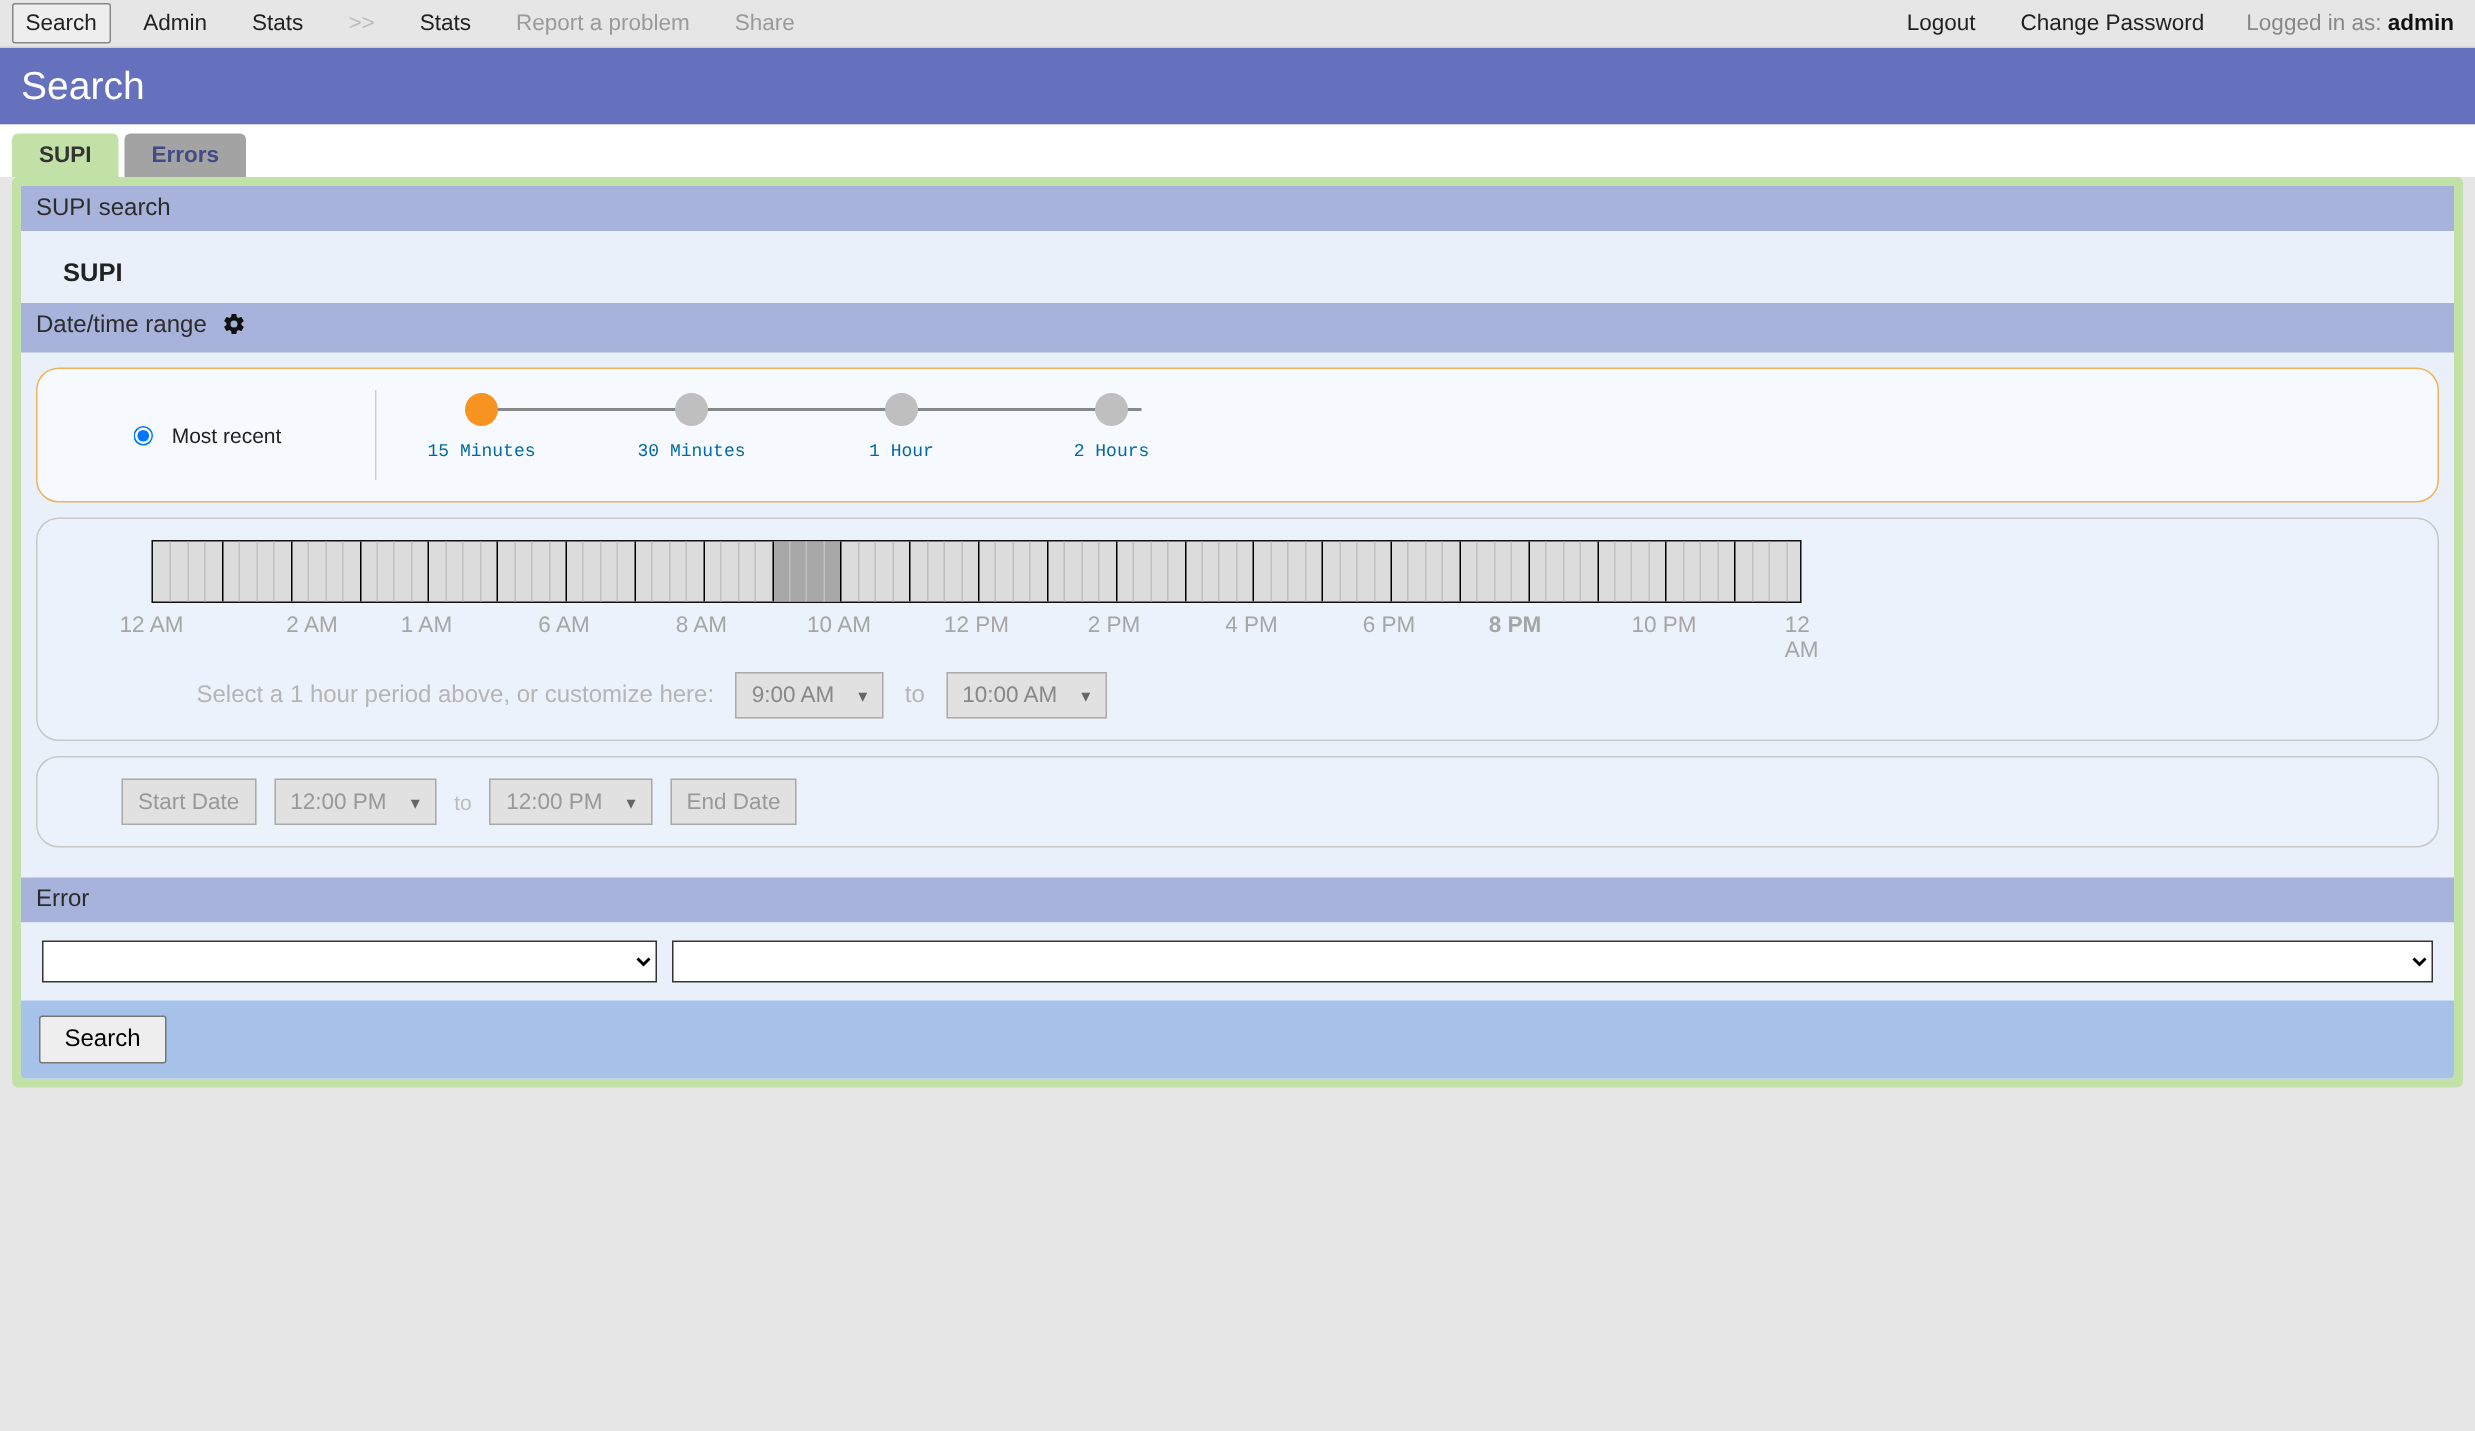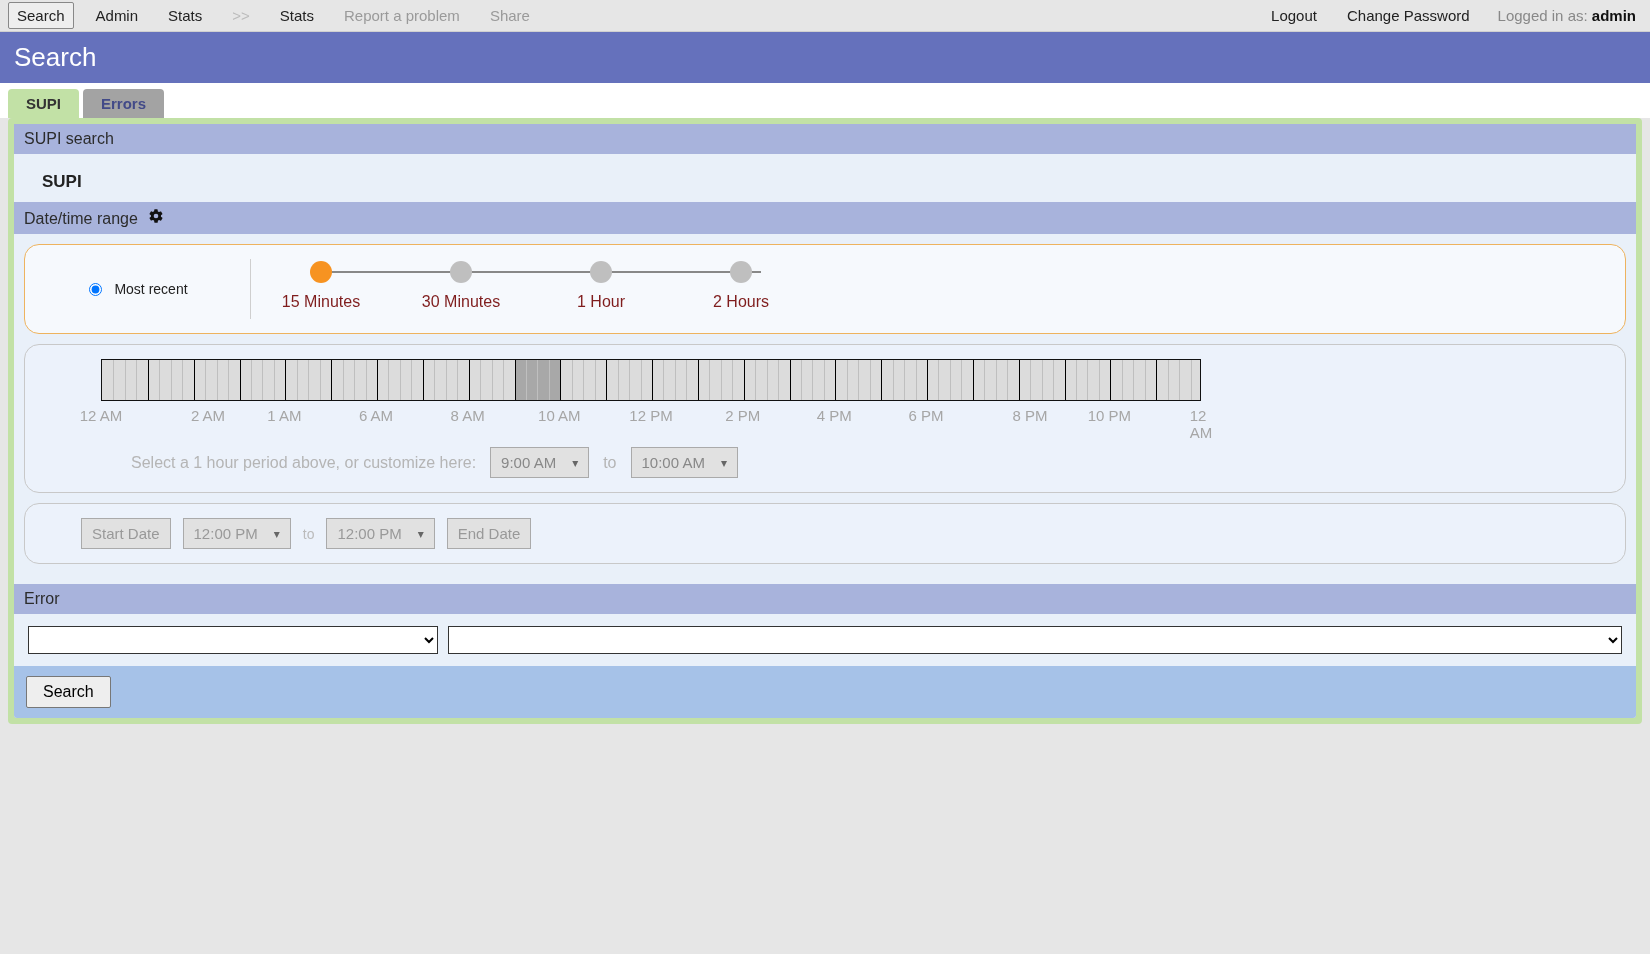--- a/index.html
+++ b/index.html
@@ -66,21 +66,21 @@
   }
   .inner { background: #e9f0f9; border-radius: 3px; }
 
   
   .section-header {
     background: #a8b3dc;
     color: #2c2c2c;
     padding: 6px 10px;
     font-size: 16px;
     display: flex;
-    align-items: flex-end;
+    align-items: flex-start;
     gap: 10px;
   }
   .gear-icon svg { fill: #111; }
 
   
   .supi-body {
     padding: 18px 16px 10px 28px;
     display: flex;
     align-items: flex-start;
     gap: 30px;
@@ -131,21 +131,21 @@
   .mr-track {
     position: absolute; top: 12px; left: 30px; right: 0; width: 440px;
     height: 0; border-top: 2px solid #888;
   }
   .mr-node {
     position: absolute; top: 2px;
     width: 22px; height: 22px; border-radius: 50%;
     background: #bfbfbf;
   }
   .mr-node.active { background: #f79321; }
-  .mr-label { position: absolute; top: 34px; font-size: 16px; color: #7f1d1d; transform: translateX(-50%); white-space: nowrap; }
+  .mr-label { position: absolute; top: 34px; font-size: 12px; color: #0369a1; transform: translateX(-50%); white-space: nowrap; font-family: Liberation Mono, monospace; }
 
   
   .timeline-wrap { width: 100%; }
   .timeline {
     position: relative;
     border: 1px solid #111;
     height: 42px;
     width: 1100px;
     background: #dcdcdc;
     margin-left: 20px;
@@ -383,21 +383,21 @@
                 <span style="left: 0px;">12 AM</span>
                 <span style="left: 107px;">2 AM</span>
                 <span style="left: 183.333px;">1 AM</span>
                 <span style="left: 275px;">6 AM</span>
                 <span style="left: 366.667px;">8 AM</span>
                 <span style="left: 458.333px;">10 AM</span>
                 <span style="left: 550px;">12 PM</span>
                 <span style="left: 641.667px;">2 PM</span>
                 <span style="left: 733.333px;">4 PM</span>
                 <span style="left: 825px;">6 PM</span>
-                <span style="left: 929px;">8 PM</span>
+                <span style="left: 909px; font-weight: bold;">8 PM</span>
                 <span style="left: 1008.33px;">10 PM</span>
                 <span style="left: 1100px;">12 AM</span>
               </div>
           </div>
           <div class="today-controls">
             <span>Select a 1 hour period above, or customize here:</span>
             <span class="mini-select">
               <span>9:00 AM</span>
               <span class="chev">▾</span>
             </span>

